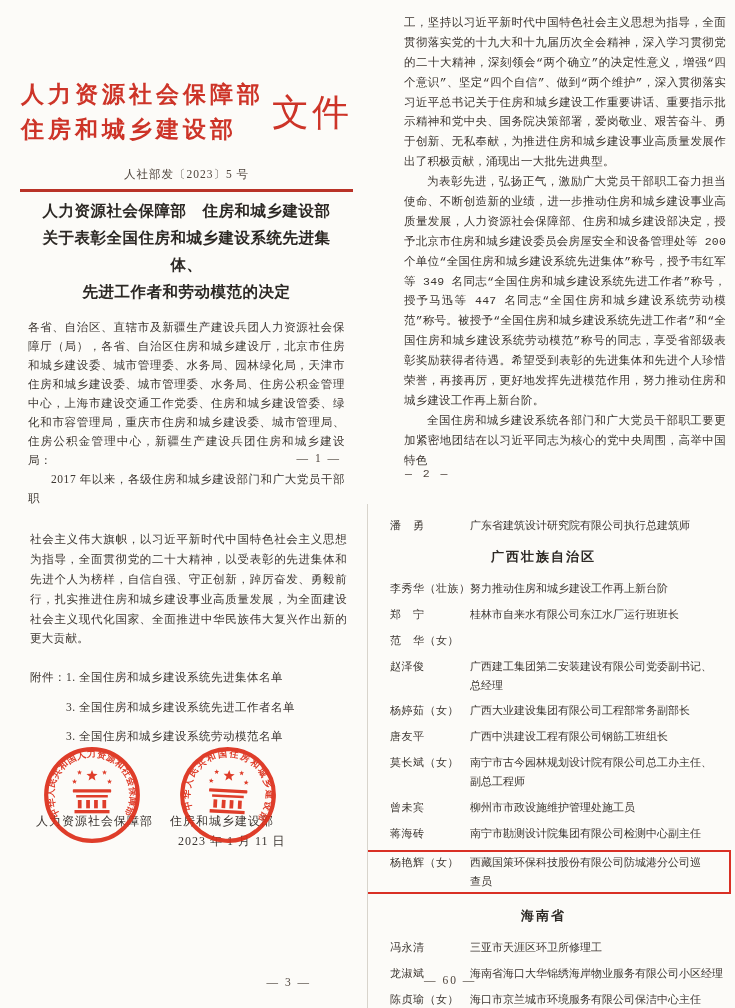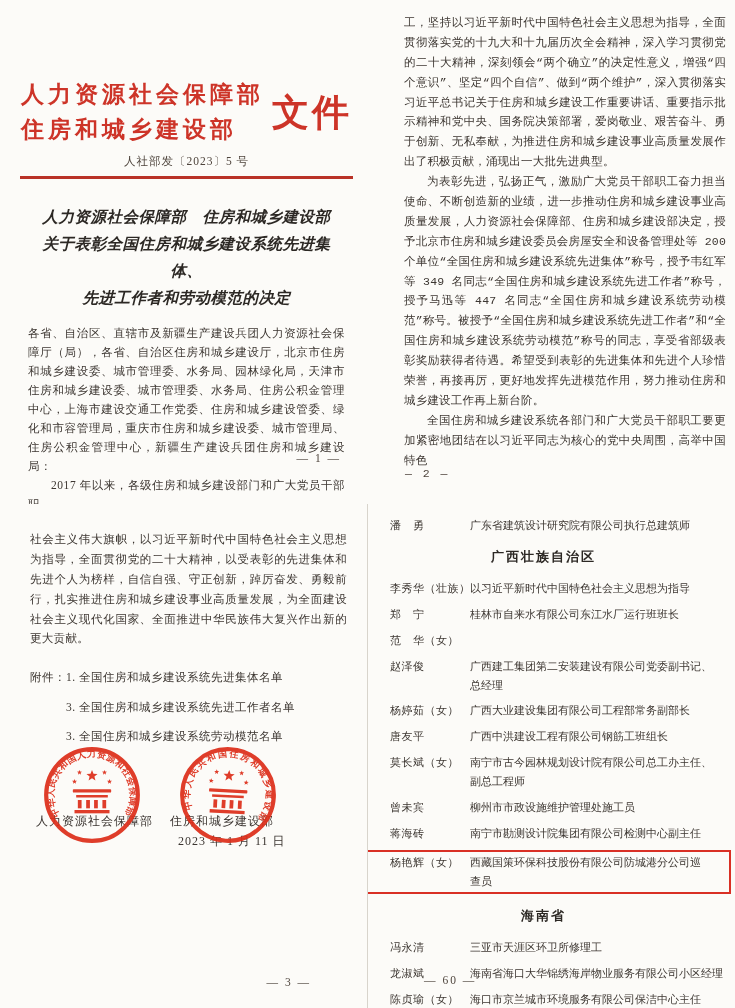--- a/index.html
+++ b/index.html
@@ -17,24 +17,24 @@
   .canvas{position:relative;width:735px;height:1008px;background:var(--page-bg);
     display:grid;grid-template-columns:367px 368px;grid-template-rows:504px 504px;overflow:hidden;}
   .page{position:relative;background:var(--page-bg);overflow:hidden;}
   .page4{border-left:1px solid #d8d4cc;}
 
   
   .page1{padding:78px 22px 0 28px;}
   .redhead{display:flex;align-items:center;justify-content:center;margin:0 4px;}
   .redhead-lines{flex:none;}
   .rh-line{font-size:23px;font-weight:bold;color:var(--red-header);letter-spacing:4px;line-height:1.5;white-space:nowrap;}
-  .wenjian{font-size:37px;font-weight:bold;color:var(--red-header);margin-left:8px;letter-spacing:3px;white-space:nowrap;}
-  .docnum{text-align:center;margin-top:7px;font-size:11.5px;color:var(--ink-soft);letter-spacing:1px;}
+  .wenjian{font-size:37px;font-weight:normal;color:var(--red-header);margin-left:8px;letter-spacing:3px;white-space:nowrap;}
+  .docnum{text-align:center;margin-top:20px;font-size:11.5px;color:var(--ink-soft);letter-spacing:1px;}
   .redline{height:3px;background:var(--red-line);margin:7px 0 0 -8px;width:calc(100% + 16px);}
-  .doc-title{text-align:center;font-weight:bold;font-size:15.5px;color:#2c2824;margin-top:24px;line-height:1.75;letter-spacing:0.5px;font-style:italic;}
+  .doc-title{text-align:center;font-weight:bold;font-size:15.5px;color:#2c2824;margin-top:5px;line-height:1.75;letter-spacing:0.5px;}
   .bodytext{font-size:11.5px;line-height:1.66;text-align:justify;letter-spacing:0.55px;color:var(--ink);}
   .page1 .bodytext-wrap{margin-top:12px;}
   .ind{text-indent:2em;}
   .pn{position:absolute;font-size:11.5px;color:var(--ink-soft);letter-spacing:2px;white-space:nowrap;}
   .pn-1{right:26px;bottom:40px;}
   .pn-2{left:38px;bottom:24px;}
   .pn-3{right:56px;bottom:20px;}
   .pn-4{left:56px;bottom:22px;}
 
   
@@ -184,21 +184,21 @@
   <div class="page page4">
     <div class="entry">
       <span class="ename">潘　勇</span>
       <span class="edesc">广东省建筑设计研究院有限公司执行总建筑师</span>
     </div>
 
     <div class="sect-title">广西壮族自治区</div>
 
     <div class="entry">
       <span class="ename">李秀华（壮族）</span>
-      <span class="edesc">以习近平新时代中国特色社会主义思想为指导</span>
+      <span class="edesc">努力推动住房和城乡建设工作再上新台阶</span>
     </div>
     <div class="entry">
       <span class="ename">郑　宁</span>
       <span class="edesc">桂林市自来水有限公司东江水厂运行班班长</span>
     </div>
     <div class="entry">
       <span class="ename">范　华（女）</span>
     </div>
     <div class="entry">
       <span class="ename">赵泽俊</span>

